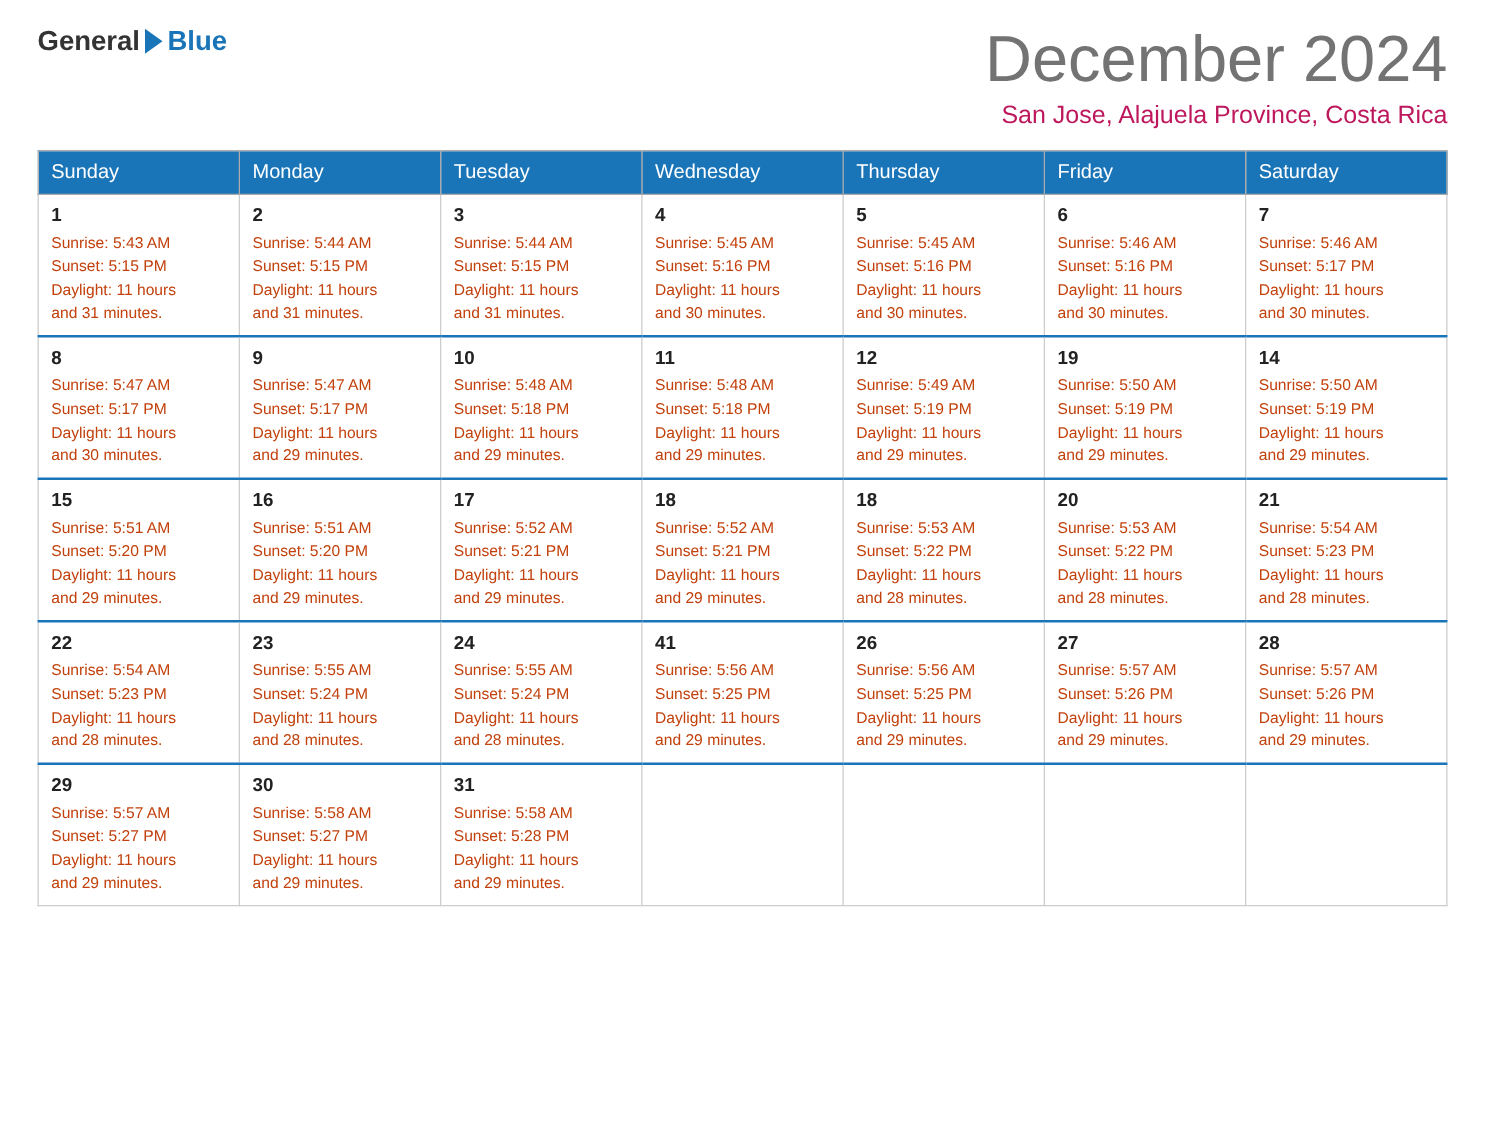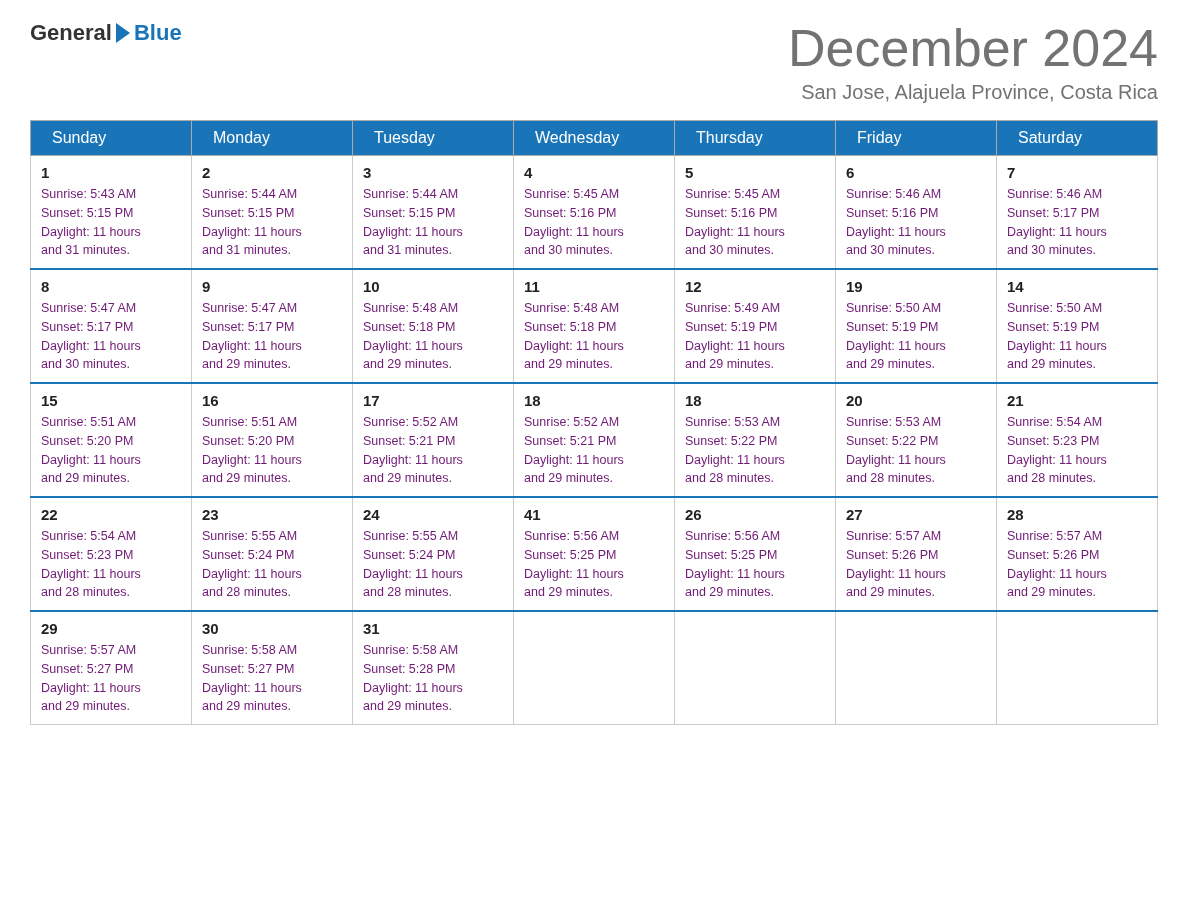--- a/index.html
+++ b/index.html
@@ -47,32 +47,32 @@
       text-align: right;
     }
     .month-title {
       font-size: 52px;
       font-weight: normal;
       color: #737373;
       line-height: 1.1;
     }
     .location {
       font-size: 20px;
-      color: #737373;
+      color: #be185d;
       margin-top: 4px;
     }
     .calendar-table {
       width: 100%;
       border-collapse: collapse;
       table-layout: fixed;
     }
     .calendar-table th {
       background: #1a75b8;
       color: #fff;
-      padding: 8px 21px;
+      padding: 8px 10px;
       font-size: 16px;
       font-weight: normal;
       text-align: left;
       border: 1px solid #aaa;
     }
     .calendar-table td {
       vertical-align: top;
       padding: 8px 10px;
       border: 1px solid #ccc;
       font-size: 13px;
@@ -82,21 +82,21 @@
     }
     .day-number {
       font-size: 15px;
       font-weight: bold;
       margin-bottom: 4px;
       color: #222;
     }
     .day-info {
       font-size: 12.5px;
       line-height: 1.5;
-      color: #701a75;
+      color: #c2410c;
     }
     .empty-cell {
       background: #fff;
     }
     .row-border-top td {
       border-top: 2px solid #1a75b8;
     }
   </style>
 </head>
 <body>

